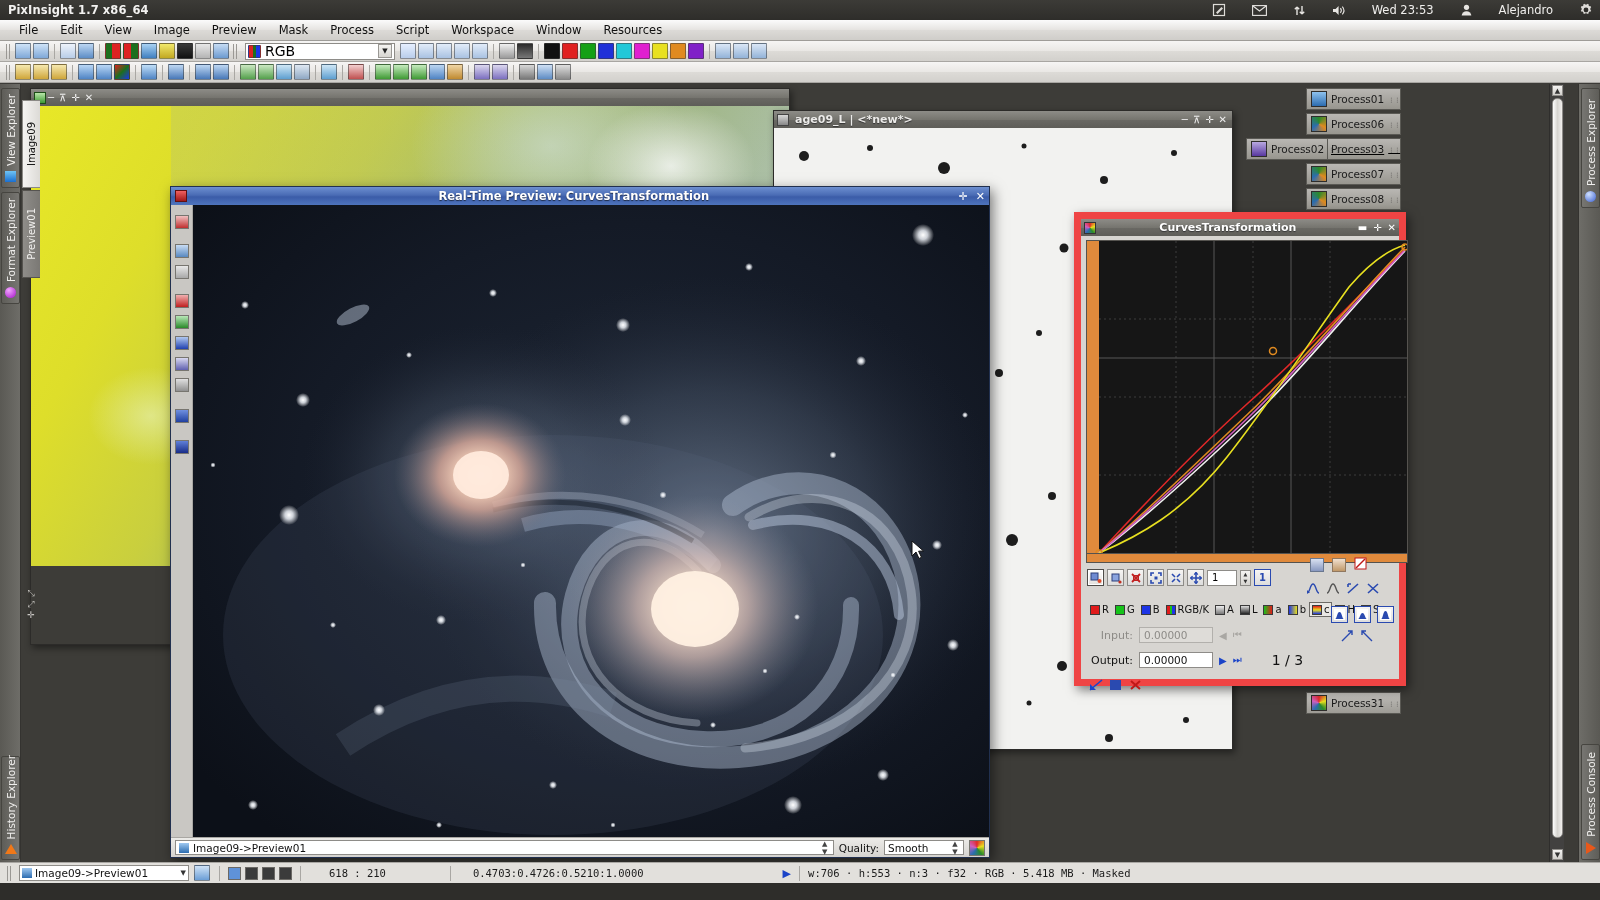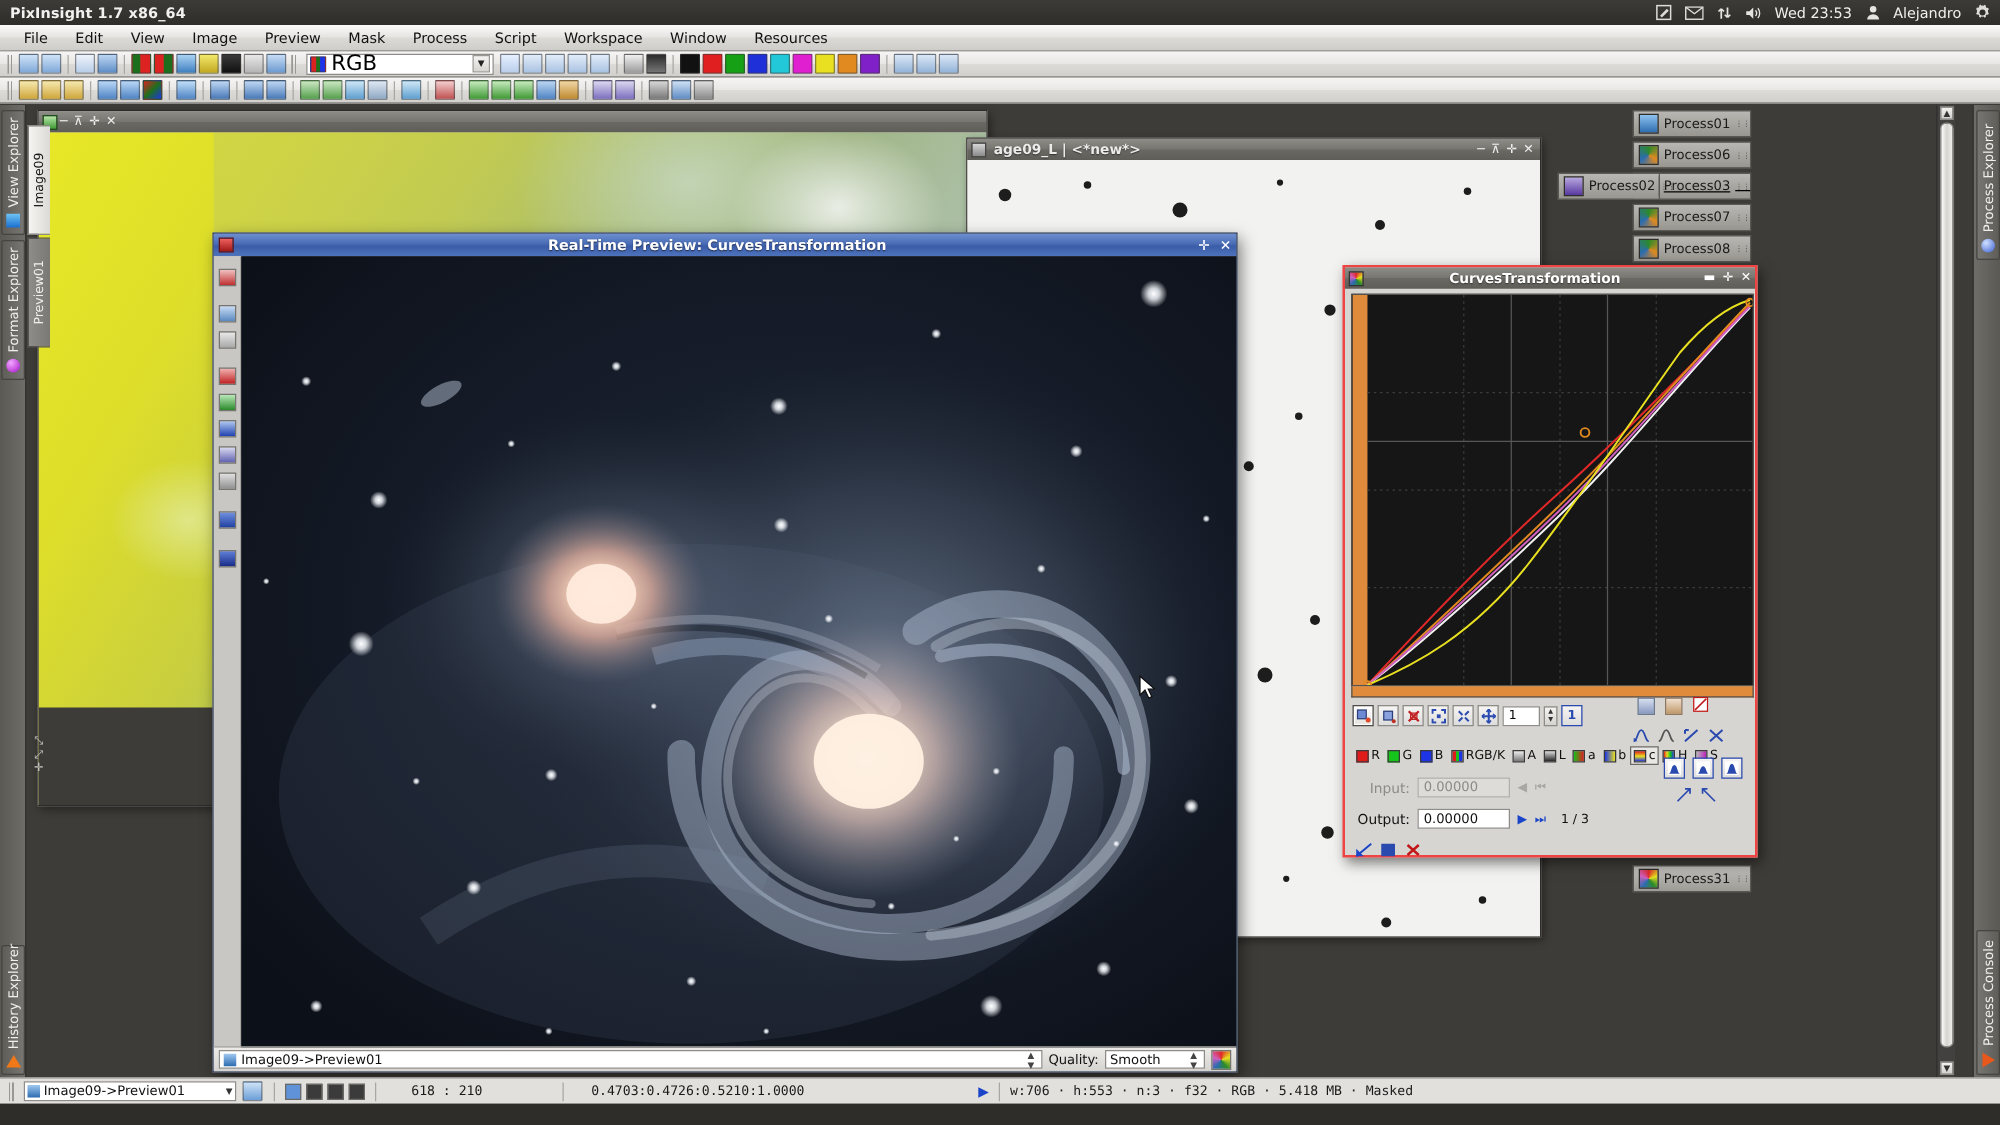--- a/index.html
+++ b/index.html
@@ -10,21 +10,21 @@
   }
   #root { position: relative; width: 1600px; height: 900px; }
 
   
   .unity-panel {
     position: absolute; left: 0; top: 0; width: 1600px; height: 20px;
     background: linear-gradient(to bottom, #3c3b37 0%, #2e2d2a 100%);
     color: #f2f1f0; display: flex; align-items: center;
   }
   .unity-title { font-weight: bold; font-size: 11.5px; padding-left: 8px; letter-spacing: .1px;}
-  .unity-right { margin-left: auto; display: flex; align-items: center; gap: 9px; padding-right: 7px; }
+  .unity-right { margin-left: auto; display: flex; align-items: center; gap: 25px; padding-right: 7px; }
   .tray-ico { display: inline-flex; align-items: center; justify-content: center;
     width: 15px; height: 15px; color: #e8e7e5; font-size: 12px; line-height: 1; }
   .tray-txt { font-size: 11.5px; color: #f0efed; }
 
   
   .menubar {
     position: absolute; left: 0; top: 20px; width: 1600px; height: 21px;
     background: linear-gradient(to bottom, #fbfbfb 0%, #e6e4e1 48%, #dcdad7 52%, #cfcdc9 100%);
     border-bottom: 1px solid #9e9c98; display: flex; align-items: center; padding-left: 8px;
   }
@@ -40,21 +40,21 @@
   .tb2 { top: 62px; height: 21px; }
   .tbi { width: 16px; height: 16px; margin: 0 1px; border-radius: 1px; flex: none;
          border: 1px solid rgba(60,60,60,.55); }
   .grip { width: 5px; height: 15px; margin: 0 3px; flex: none;
           background: repeating-linear-gradient(to right,#9a9894 0 1px,transparent 1px 3px); }
   .sep { width: 1px; height: 15px; background: #a9a7a3; margin: 0 4px; flex: none; }
   .combo {
     height: 17px; width: 150px; background: #fff; border: 1px solid #8e8c88;
     display: flex; align-items: center; padding: 0 2px; gap: 4px; margin: 0 4px; flex:none;
   }
-  .combo .lbl { font-size: 17px; color: #000; flex: 1; }
+  .combo .lbl { font-size: 14px; color: #000; flex: 1; }
   .combo .arrow { width: 14px; height: 14px; background: linear-gradient(#f4f3f1,#d7d5d1);
      border: 1px solid #9a9894; display: flex; align-items: center; justify-content: center;
      font-size: 7px; color: #222; }
 
   
   .workspace { position: absolute; left: 21px; top: 84px; width: 1528px; height: 778px;
     background: #3d3c38; overflow: hidden; }
 
   
   .vdock-left { position: absolute; left: 0; top: 84px; width: 21px; height: 778px;
@@ -106,21 +106,21 @@
   .rtp-canvas { position: relative; flex: 1; background: #0b1018; overflow: hidden; }
   .rtp-foot { position: absolute; left: 0; bottom: 0; width: 818px; height: 20px;
      background: linear-gradient(#ecebe8,#d5d3cf); border-top: 1px solid #a9a7a3;
      display: flex; align-items: center; padding: 0 4px; gap: 5px; }
   .fld { height: 15px; background: #fff; border: 1px solid #8e8c88; display: flex;
      align-items: center; padding: 0 3px; font-size: 10.5px; color: #111; gap: 4px; }
   .fld .sp { margin-left: auto; width: 10px; text-align: center; font-size: 7px; color: #444; }
 
   
   .curves { position: absolute; left: 1074px; top: 212px; width: 332px; height: 474px;
-    background: #d7d5d1; border: 2px solid #ef4444; box-shadow: 3px 4px 10px rgba(0,0,0,.5); }
+    background: #d7d5d1; border: 7px solid #ef4444; box-shadow: 3px 4px 10px rgba(0,0,0,.5); }
   .curves .tbar { height: 17px; display: flex; align-items: center; padding: 0 3px;
     background: linear-gradient(to bottom,#8d8c87 0%,#76756f 50%,#6a6964 51%,#5e5d58 100%); color: #fff; }
   .curves .tbar .ttl { flex: 1; text-align: center; font-weight: bold; font-size: 11px; text-shadow:0 1px 1px #333; }
   .curves .tbar .btns { display: flex; gap: 6px; font-size: 10px; }
   .graphwrap { position: absolute; left: 5px; top: 21px; width: 322px; height: 314px;
     background: #1b1b1b; border: 1px solid #55534f; }
   .chbtns { position: absolute; left: 6px; top: 383px; width: 322px; display: flex;
     align-items: center; gap: 0px; flex-wrap: nowrap; }
   .chb { display: flex; align-items: center; gap: 2px; padding: 1px 2px; border: 1px solid transparent; }
   .chb.active { border: 1px solid #6c6a66; background: #e9e7e4; }
@@ -831,21 +831,21 @@
         <span class="navbtn dim">⏮</span>
       </div>
 
       <div class="rowio" style="top:433px;">
         <span style="width:44px;text-align:right;color:#111;">Output:</span>
         <div class="iofld">
           <span>0.00000</span>
         </div>
         <span class="navbtn">▶</span>
         <span class="navbtn">⏭</span>
-        <span style="font-size:10px;color:#111;margin-left:6px;">1 / 3</span>
+        <span style="font-size:14px;color:#111;margin-left:24px;">1 / 3</span>
       </div>
 
       <div class="toolrow" style="left:6px;top:457px;">
         <div class="tbtn" style="border:none;background:none;">
           <svg width="14" height="12" viewBox="0 0 14 12">
               <path d="M1 11 L13 1" stroke="#1b44c8" stroke-width="1.6" fill="none"></path>
               <path d="M1 11 L1 5 L7 11 Z" fill="#1b44c8"></path>
             </svg>
         </div>
         <div class="tbtn" style="border:none;background:none;">

